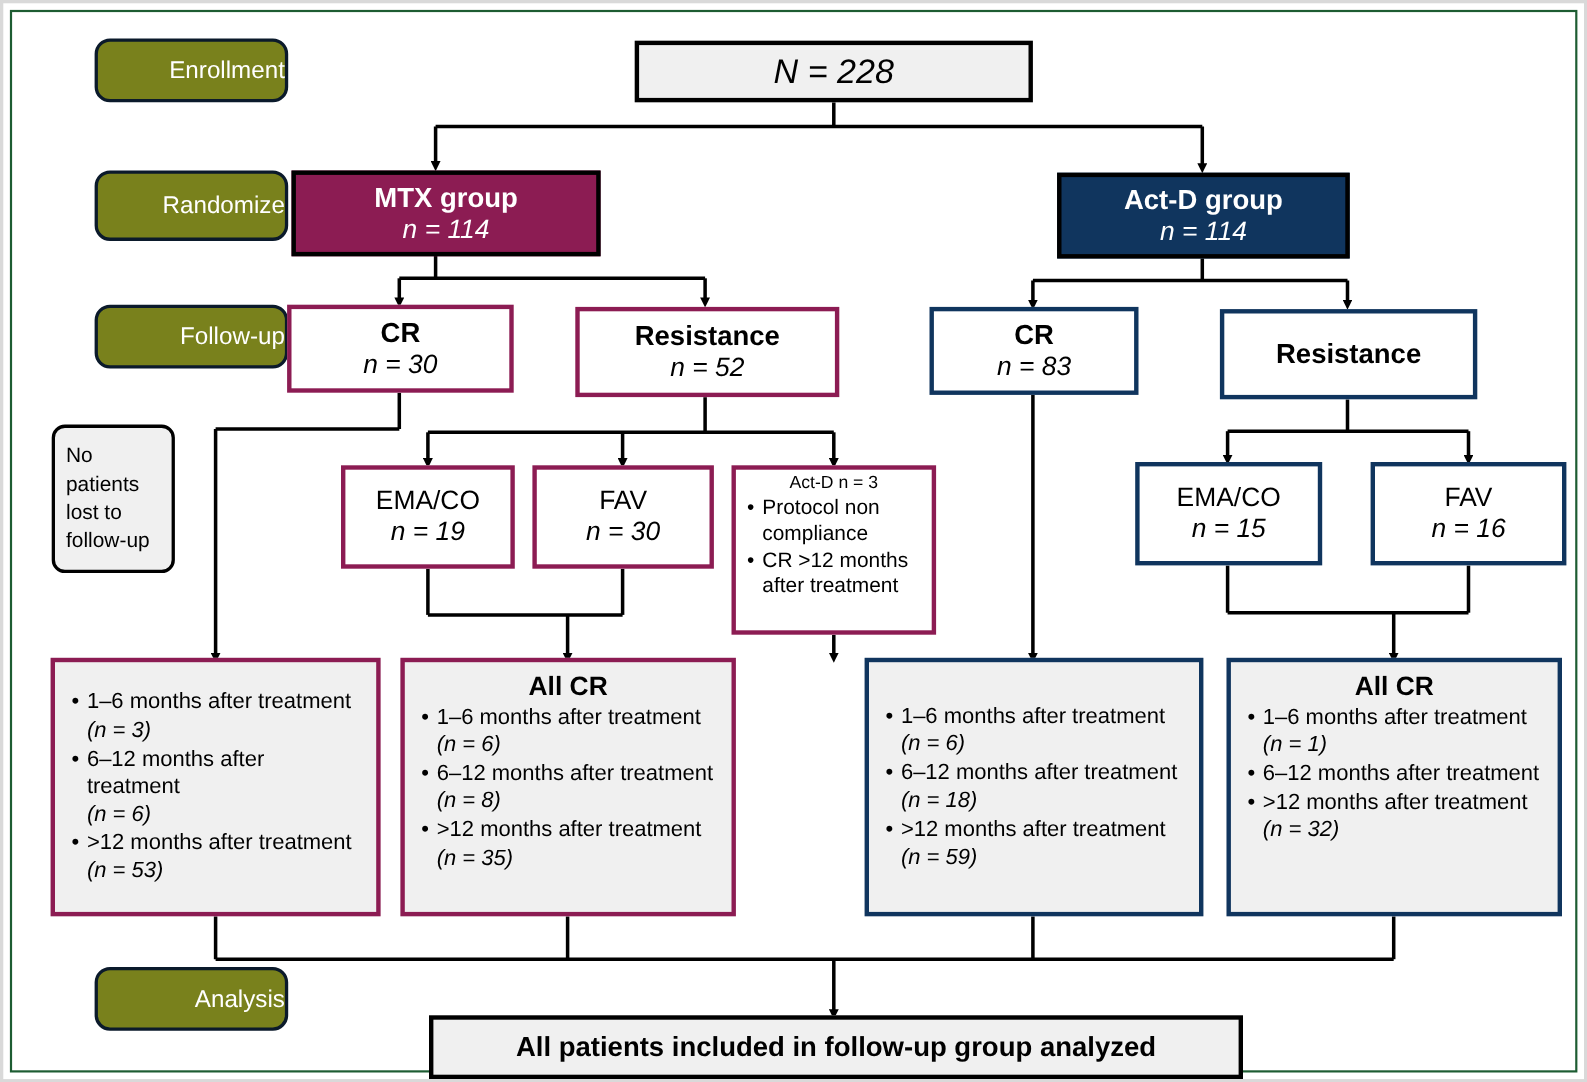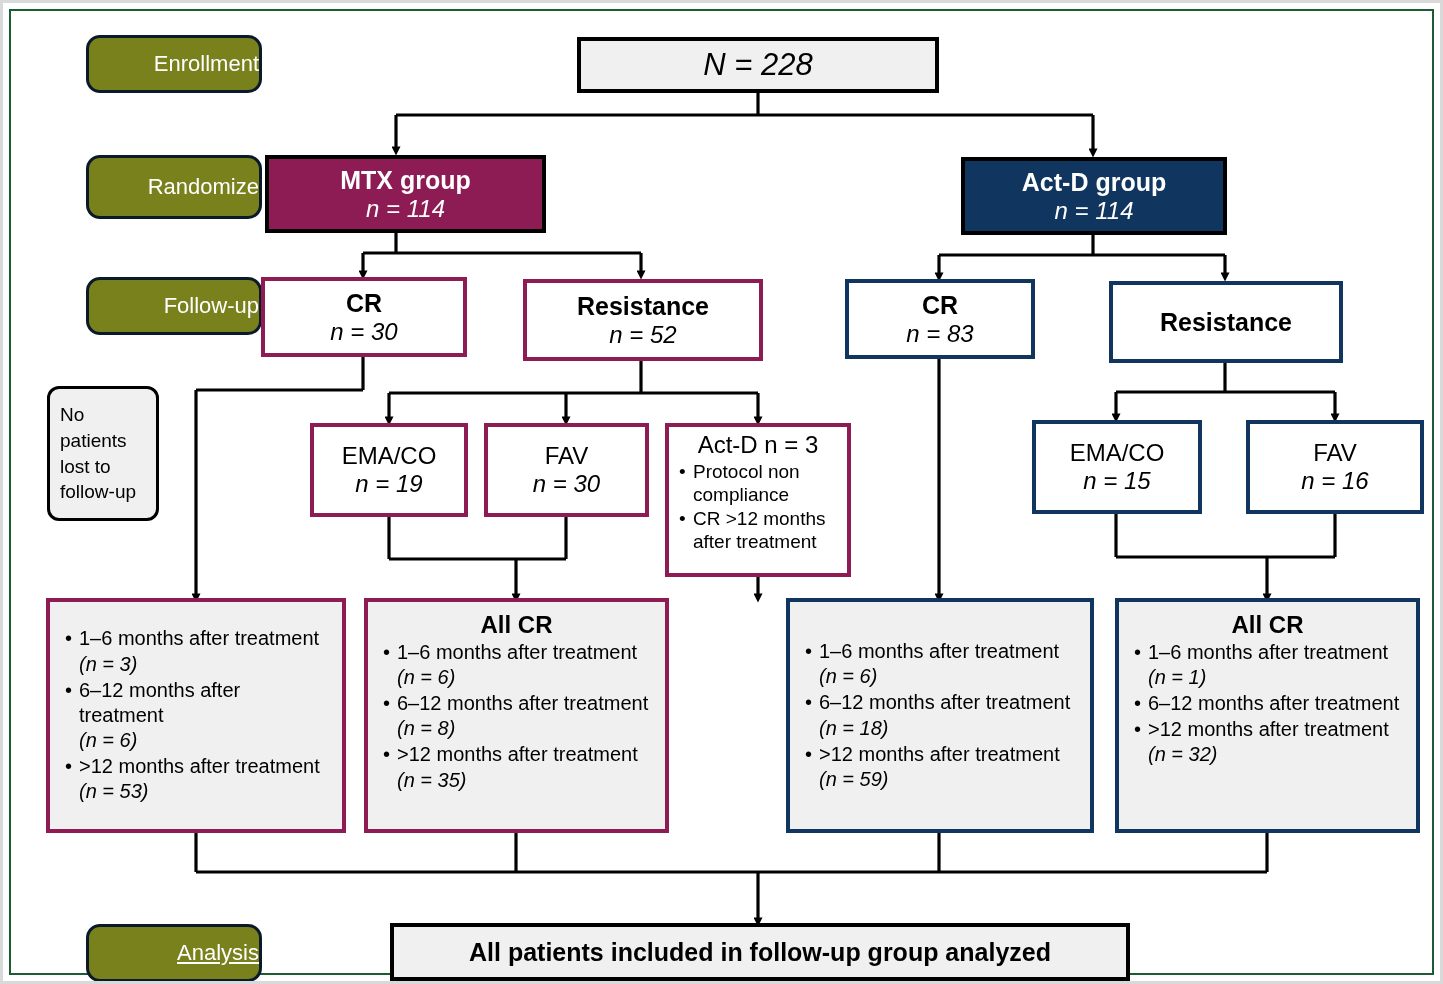--- a/index.html
+++ b/index.html
@@ -38,21 +38,21 @@
   .note-txt{font-size:19px;line-height:1.35;padding:6px 10px;}
   .ital{font-style:italic;}
   .bullets{margin:0;padding:0;list-style:none;}
   .bullets li{font-size:20px;line-height:1.26;padding-left:16px;
               position:relative;margin:0 0 1px 0;}
   .bullets li:before{content:"\2022";position:absolute;left:2px;top:0;}
   .bullets li .cont{display:block;padding-left:0;}
   .bl-sm li{font-size:19px;line-height:1.22;}
   .hdr-inner{font-weight:bold;font-size:24px;text-align:center;
              margin:0 0 1px 0;line-height:1.15;}
-  .actd-hdr{font-size:24px;text-align:center;line-height:1.15;margin-bottom:1px;}
+  .actd-hdr{font-size:16px;text-align:center;line-height:1.15;margin-bottom:1px;}
 </style>
 </head>
 <body>
 
 <div id="page">
  <div id="inner">
   <div id="canvas">
 
   <svg class="wires" viewBox="0 0 1443 984">
     <defs>
@@ -117,21 +117,21 @@
 
   <div class="node pill" style="left:34px;top:24px;width:176px;height:58px;">
     <span>Enrollment</span>
   </div>
   <div class="node pill" style="left:34px;top:144px;width:176px;height:64px;padding-left:12px;">
     <span>Randomize</span>
   </div>
   <div class="node pill" style="left:34px;top:266px;width:176px;height:58px;">
     <span>Follow-up</span>
   </div>
-  <div class="node pill" style="left:34px;top:913px;width:176px;height:58px;text-decoration:underline;">
+  <div class="node pill" style="left:34px;top:868px;width:176px;height:58px;">
     <span>Analysis</span>
   </div>
 
   <div class="node box-black t-center" style="left:566px;top:26px;width:362px;height:56px;">
     <div class="big">
       <span class="ital">N</span><span> = </span><span>228</span>
     </div>
   </div>
 
   <div class="node box-note" style="left:36px;top:375px;width:112px;height:135px;justify-content:center;">

